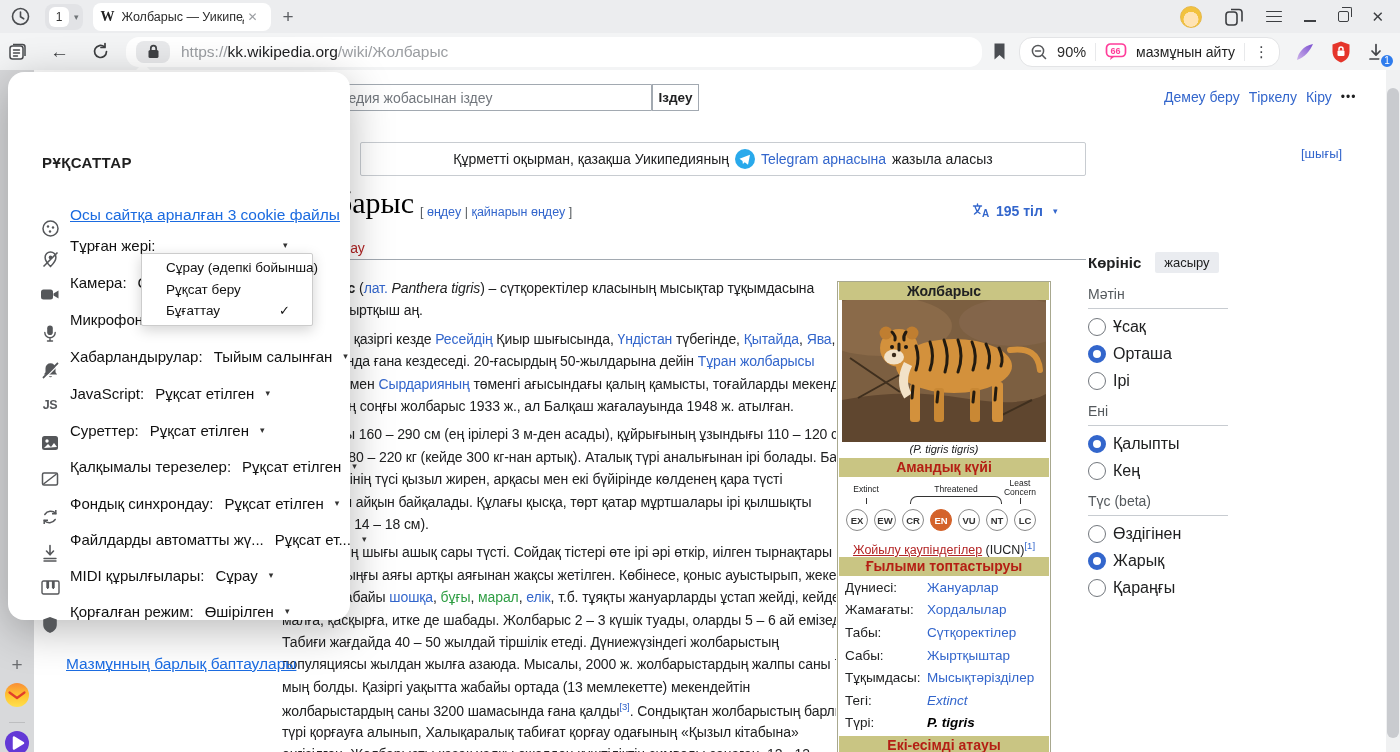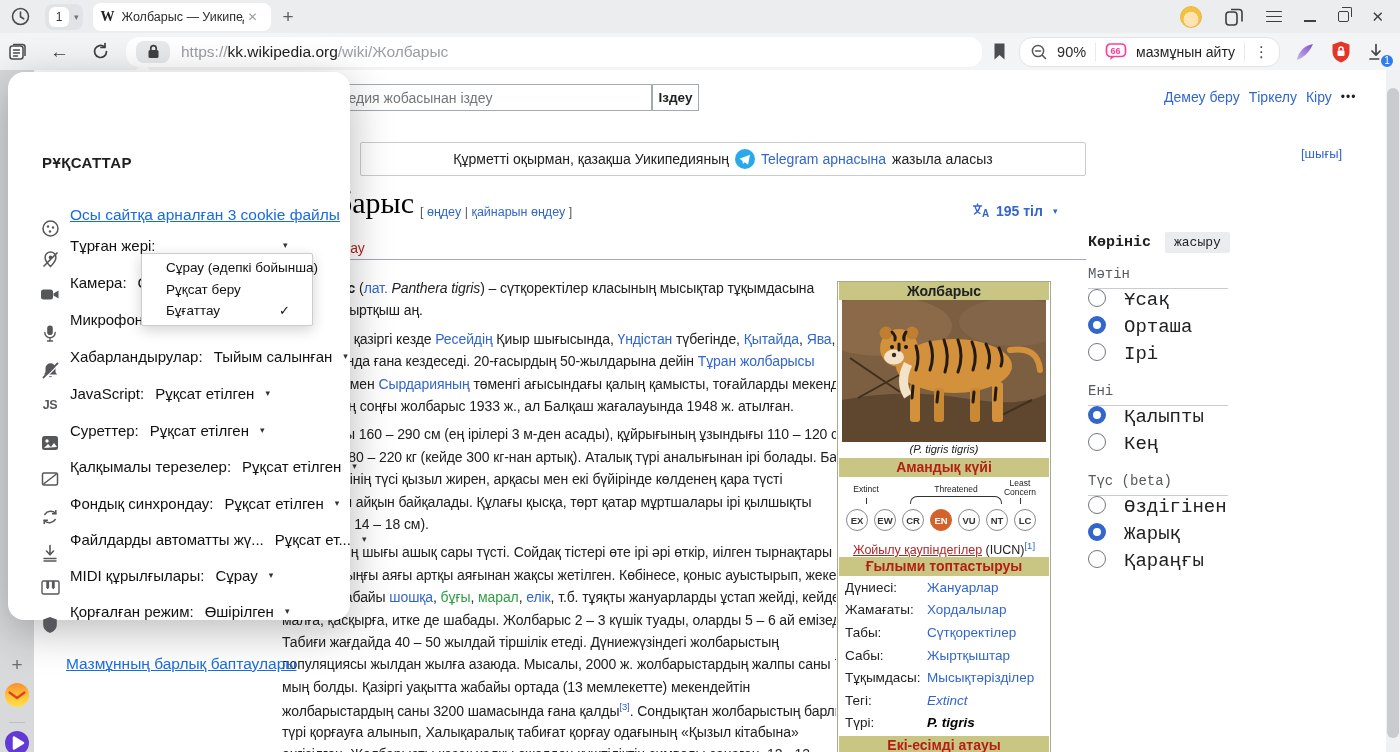--- a/index.html
+++ b/index.html
@@ -97,26 +97,26 @@
   .st-circ{position:absolute;top:32px;width:22px;height:22px;border-radius:50%;border:1.4px solid #8a8a8a;background:#fff;
            font-size:9.5px;font-weight:bold;color:#333;display:flex;align-items:center;justify-content:center;}
   .st-circ.on{background:#d4632b;border-color:#d4632b;color:#fff;}
   #iucnline{height:20px;line-height:18px;text-align:center;font-size:12.5px;white-space:nowrap;}
   .tax-row{display:flex;height:22.6px;align-items:center;padding-left:7px;}
   .tax-l{width:82px;color:#202122;}
   .tax-v{color:#3366cc;}
   .tax-v.it{font-style:italic;}
   .tax-v.sp{color:#000;font-weight:bold;font-style:italic;}
   
-  #appearance{position:absolute;left:1088px;top:232px;width:172px;font-family:Liberation Mono, monospace;}
+  #appearance{position:absolute;left:1088px;top:252px;width:172px;}
   #app-head{display:flex;align-items:center;gap:14px;}
   #app-title{font-weight:bold;font-size:15px;}
   #app-hide{background:#eaecf0;border-radius:2px;font-size:13px;padding:3px 9px;color:#202122;}
   .app-grp-lbl{margin-top:13px;font-size:14px;color:#54595d;padding-bottom:6px;border-bottom:1px solid #c8ccd1;width:140px;}
-  .app-opt{display:flex;align-items:flex-start;gap:18px;height:27px;font-size:19px;}
+  .app-opt{display:flex;align-items:flex-end;gap:7px;height:27px;font-size:16px;}
   .radio{width:18px;height:18px;border-radius:50%;border:1.3px solid #72777d;background:#fff;flex:none;}
   .radio.sel{border:5.5px solid #36c;}
   
   #notch{position:absolute;left:136px;top:66px;width:14px;height:14px;background:#fff;transform:rotate(45deg);border-radius:2px;z-index:39;}
   #perm{position:absolute;left:8px;top:72px;width:342px;height:548px;background:#fff;border-radius:16px;z-index:40;
         box-shadow:0 10px 44px rgba(0,0,0,.28);}
   #perm-title{position:absolute;left:34px;top:82px;font-size:15px;font-weight:bold;letter-spacing:.4px;color:#1f1f1f;}
   #cookierow{position:absolute;left:32px;top:118px;display:flex;align-items:center;gap:10px;}
   .plink{color:#1b6be0;font-size:15.5px;}
   .prow{position:absolute;left:32px;height:26px;display:flex;align-items:center;gap:8px;font-size:15px;color:#111;white-space:nowrap;}

